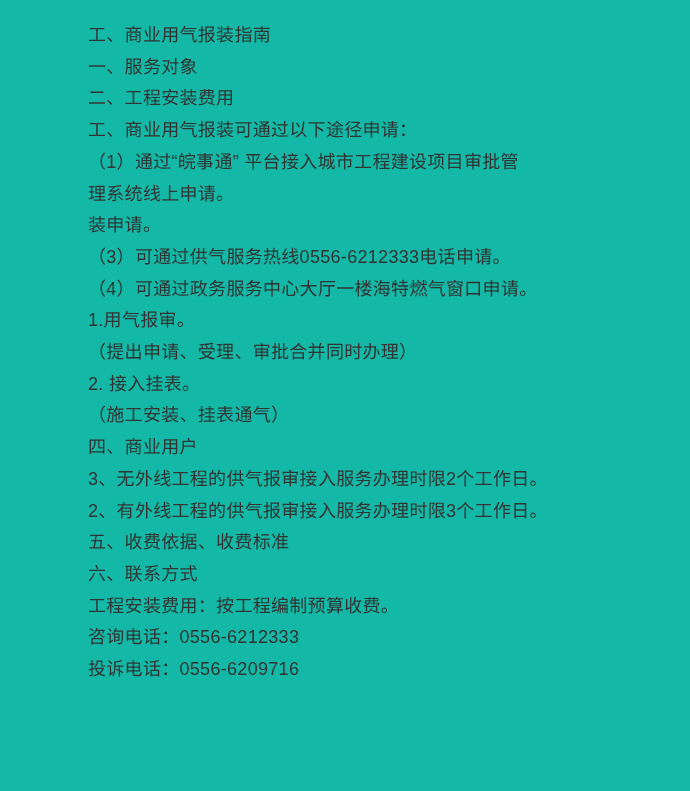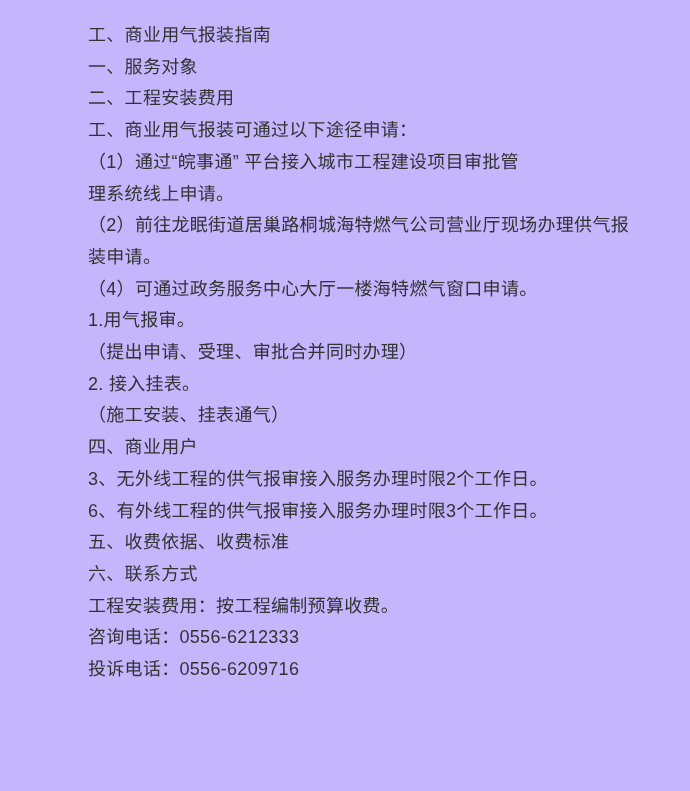--- a/index.html
+++ b/index.html
@@ -11,21 +11,21 @@
     width: 690px;
     height: 791px;
     background: #ffffff;
     overflow: hidden;
   }
   .doc-page {
     box-sizing: border-box;
     width: 690px;
     height: 791px;
     padding: 20px 30px 0 88px;
-    background: #c4b5fd;
+    background: #14b8a6;
   }
   .line {
     margin: 0;
     font-family: "Liberation Sans", "DejaVu Sans", sans-serif;
     font-size: 18px;
     line-height: 31.7px;
     color: #333333;
     white-space: pre;
     letter-spacing: 0.3px;
   }
@@ -33,28 +33,28 @@
 </head>
 <body>
 
 <div class="doc-page">
   <p class="line">工、商业用气报装指南</p>
   <p class="line">一、服务对象</p>
   <p class="line">二、工程安装费用</p>
   <p class="line">工、商业用气报装可通过以下途径申请：</p>
   <p class="line">（1）通过“皖事通” 平台接入城市工程建设项目审批管</p>
   <p class="line">理系统线上申请。</p>
-  <p class="line">（2）前往龙眠街道居巢路桐城海特燃气公司营业厅现场办理供气报</p>
   <p class="line">装申请。</p>
+  <p class="line">（3）可通过供气服务热线0556-6212333电话申请。</p>
   <p class="line">（4）可通过政务服务中心大厅一楼海特燃气窗口申请。</p>
   <p class="line">1.用气报审。</p>
   <p class="line">（提出申请、受理、审批合并同时办理）</p>
   <p class="line">2. 接入挂表。</p>
   <p class="line">（施工安装、挂表通气）</p>
   <p class="line">四、商业用户</p>
   <p class="line">3、无外线工程的供气报审接入服务办理时限2个工作日。</p>
-  <p class="line">6、有外线工程的供气报审接入服务办理时限3个工作日。</p>
+  <p class="line">2、有外线工程的供气报审接入服务办理时限3个工作日。</p>
   <p class="line">五、收费依据、收费标准</p>
   <p class="line">六、联系方式</p>
   <p class="line">工程安装费用：按工程编制预算收费。</p>
   <p class="line">咨询电话：0556-6212333</p>
   <p class="line">投诉电话：0556-6209716</p>
 </div>
 
 </body></html>

